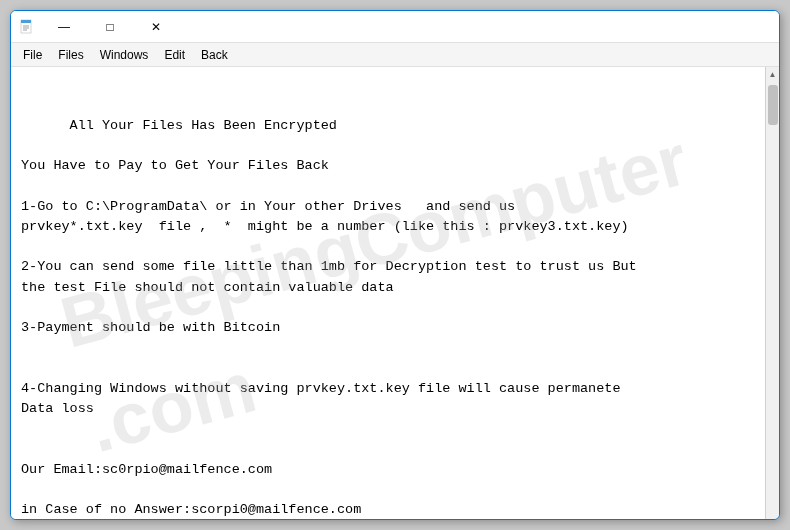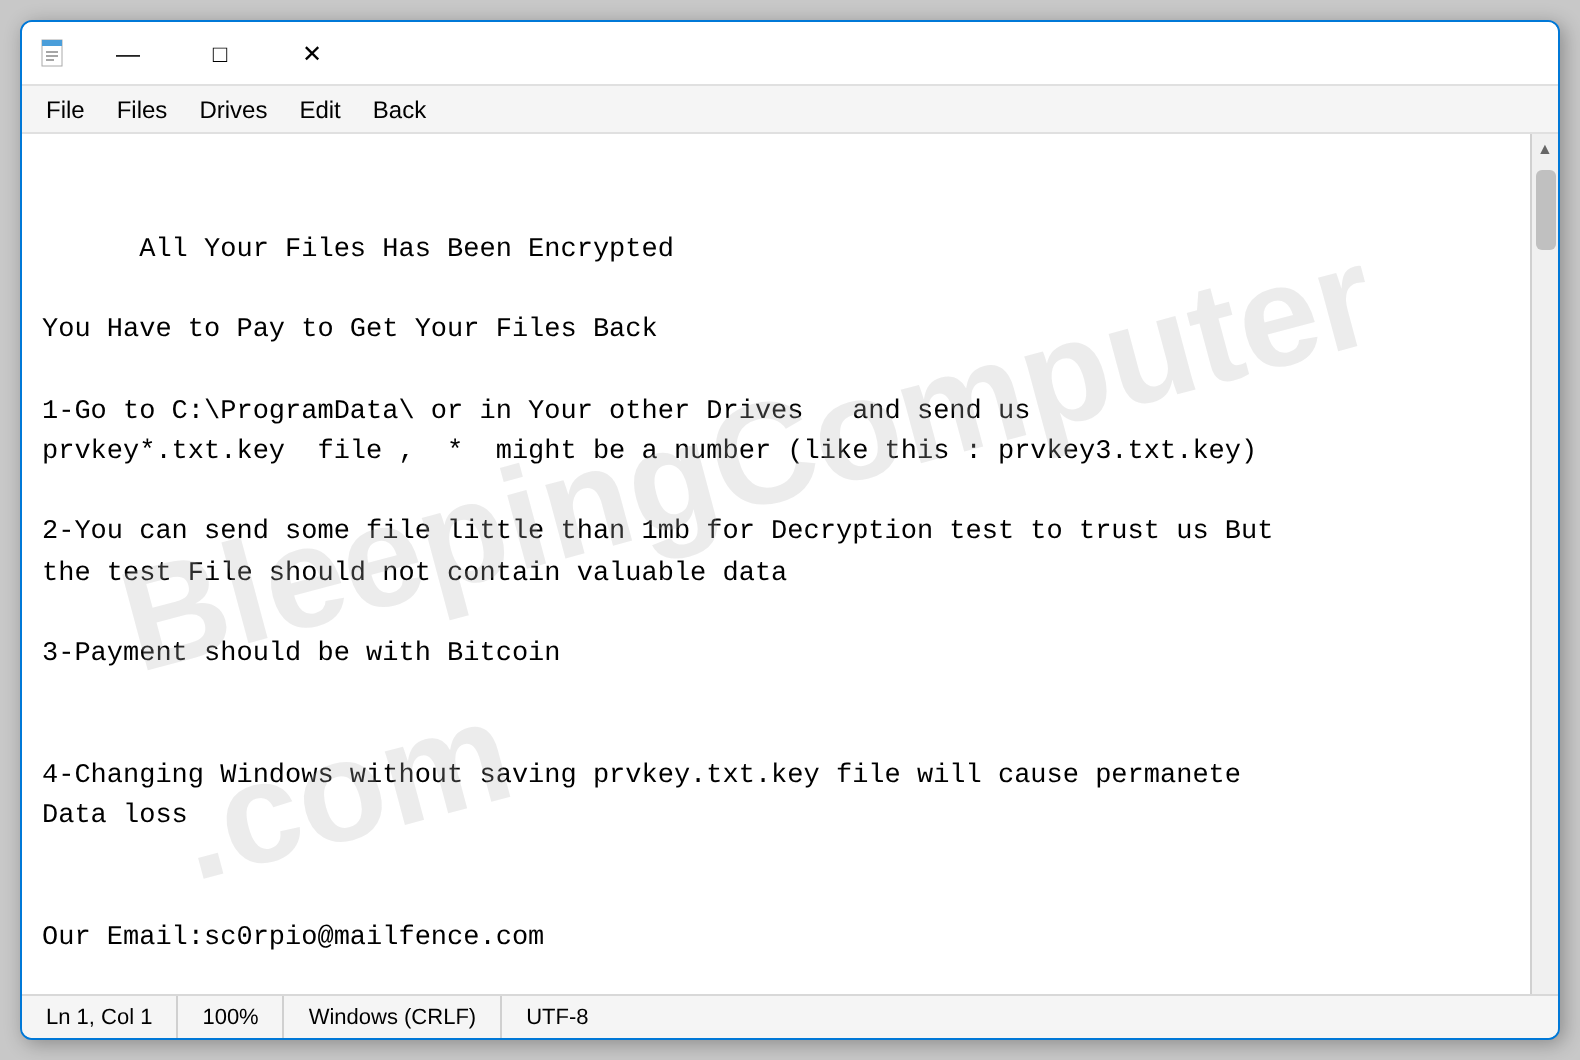--- a/index.html
+++ b/index.html
@@ -206,21 +206,21 @@
     <div class="title-bar-controls">
       <button class="title-bar-btn">—</button>
       <button class="title-bar-btn">□</button>
       <button class="title-bar-btn close">✕</button>
     </div>
   </div>
 
   <div class="menu-bar">
     <span class="menu-item">File</span>
     <span class="menu-item">Files</span>
-    <span class="menu-item">Drives</span>
+    <span class="menu-item">Windows</span>
     <span class="menu-item">Edit</span>
     <span class="menu-item">Back</span>
   </div>
 
   <div class="editor-area">
     <div class="text-content">
       <div class="watermark">BleepingComputer<br>.com</div>
       <span>All Your Files Has Been Encrypted
 
 You Have to Pay to Get Your Files Back
@@ -241,19 +241,13 @@
 Our Email:sc0rpio@mailfence.com
 
 in Case of no Answer:scorpi0@mailfence.com</span>
     </div>
     <div class="scrollbar-v">
       <div class="scrollbar-arrow">▲</div>
       <div class="scrollbar-thumb"></div>
     </div>
   </div>
 
-  <div class="status-bar">
-    <div class="status-segment">Ln 1, Col 1</div>
-    <div class="status-segment">100%</div>
-    <div class="status-segment">Windows (CRLF)</div>
-    <div class="status-segment">UTF-8</div>
-  </div>
 </div>
 
 </body></html>

